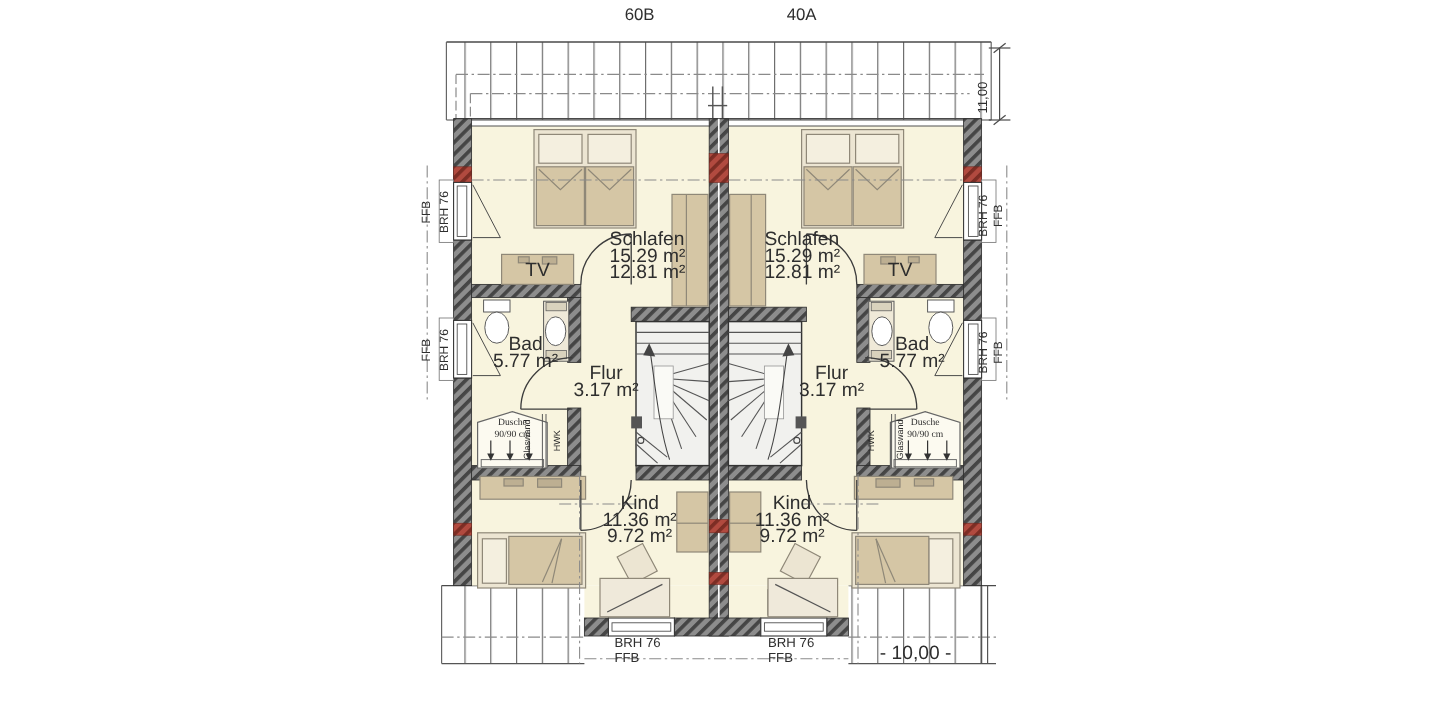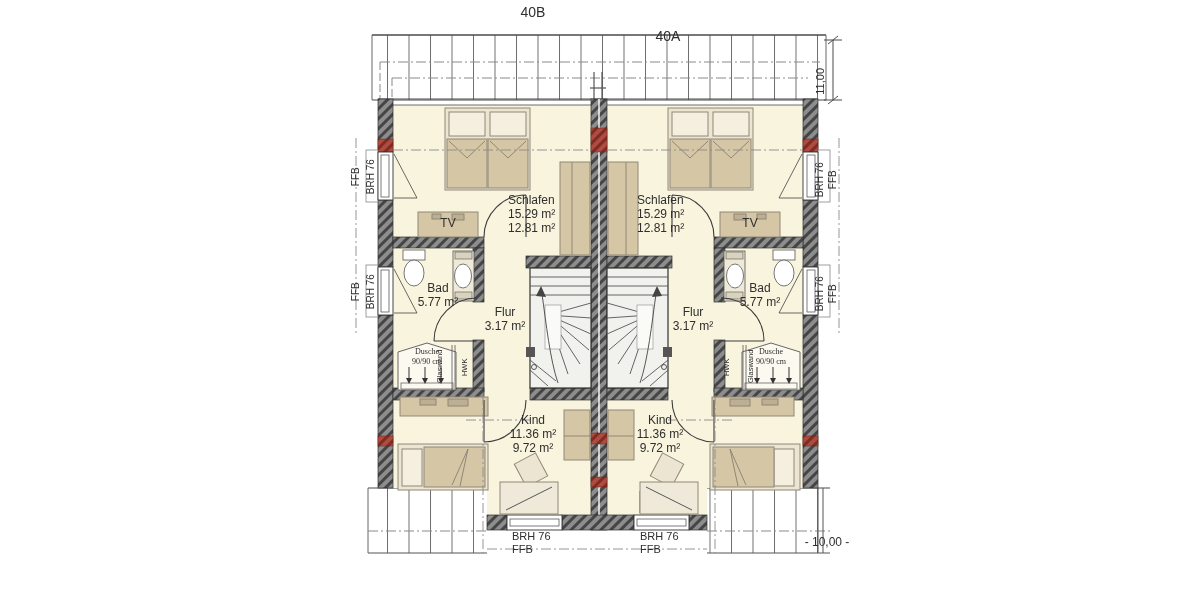--- a/index.html
+++ b/index.html
@@ -3,21 +3,21 @@
 <meta charset="utf-8">
 <style>
   html,body{margin:0;padding:0;background:#fff;}
   #stage{position:relative;width:1200px;height:600px;background:#ffffff;overflow:hidden;
          font-family:"Liberation Sans", sans-serif;color:#2e2e2e;}
   #drawing{position:absolute;left:0;top:0;}
   .lbl{position:absolute;white-space:nowrap;color:#2e2e2e;line-height:1.15;}
   .c{text-align:center;}
   .rot{transform:rotate(-90deg);transform-origin:center center;text-align:center;}
   .f14{font-size:14px;}
-  .f12{font-size:12px;}
+  .f12{font-size:16px;}
   .f11{font-size:11px;}
   .f10{font-size:10px;}
   .f8{font-size:8px;line-height:1.2;font-family:Liberation Serif, serif;}
   .f7{font-size:7.5px;}
   .block div{line-height:14px;}
 </style>
 </head>
 <body>
 
 <div id="stage">
@@ -330,25 +330,25 @@
     <line x1="466" y1="420" x2="530" y2="420"></line>
     <line x1="668" y1="420" x2="732" y2="420"></line>
     <line x1="356" y1="138" x2="356" y2="333"></line>
     <line x1="839" y1="138" x2="839" y2="333"></line>
     <line x1="487" y1="549" x2="707" y2="549"></line>
     <line x1="483" y1="395" x2="483" y2="553"></line>
     <line x1="715" y1="395" x2="715" y2="553"></line>
   </g>
 </svg>
 
-<div class="lbl f14 c" style="left:503px;top:4px;width:60px;">40B</div>
-<div class="lbl f14 c" style="left:638px;top:4px;width:60px;margin-top:24px;">40A</div>
+<div class="lbl f14 c" style="left:503px;top:4px;width:60px;">60B</div>
+<div class="lbl f14 c" style="left:638px;top:4px;width:60px;">40A</div>
 
 <div class="lbl f11 rot" style="left:798px;top:75px;width:44px;">11,00</div>
-<div class="lbl f12 c" style="left:792px;top:536px;width:70px;">- 10,00 -</div>
+<div class="lbl f12 c" style="left:728px;top:536px;width:70px;">- 10,00 -</div>
 
 <div class="lbl f10 rot" style="left:338px;top:171px;width:36px;">FFB</div>
 <div class="lbl f10 rot" style="left:348px;top:171px;width:46px;">BRH 76</div>
 <div class="lbl f10 rot" style="left:338px;top:286px;width:36px;">FFB</div>
 <div class="lbl f10 rot" style="left:348px;top:286px;width:46px;">BRH 76</div>
 
 <div class="lbl f10 rot" style="left:797px;top:174px;width:46px;">BRH 76</div>
 <div class="lbl f10 rot" style="left:815px;top:174px;width:36px;">FFB</div>
 <div class="lbl f10 rot" style="left:797px;top:288px;width:46px;">BRH 76</div>
 <div class="lbl f10 rot" style="left:815px;top:288px;width:36px;">FFB</div>

